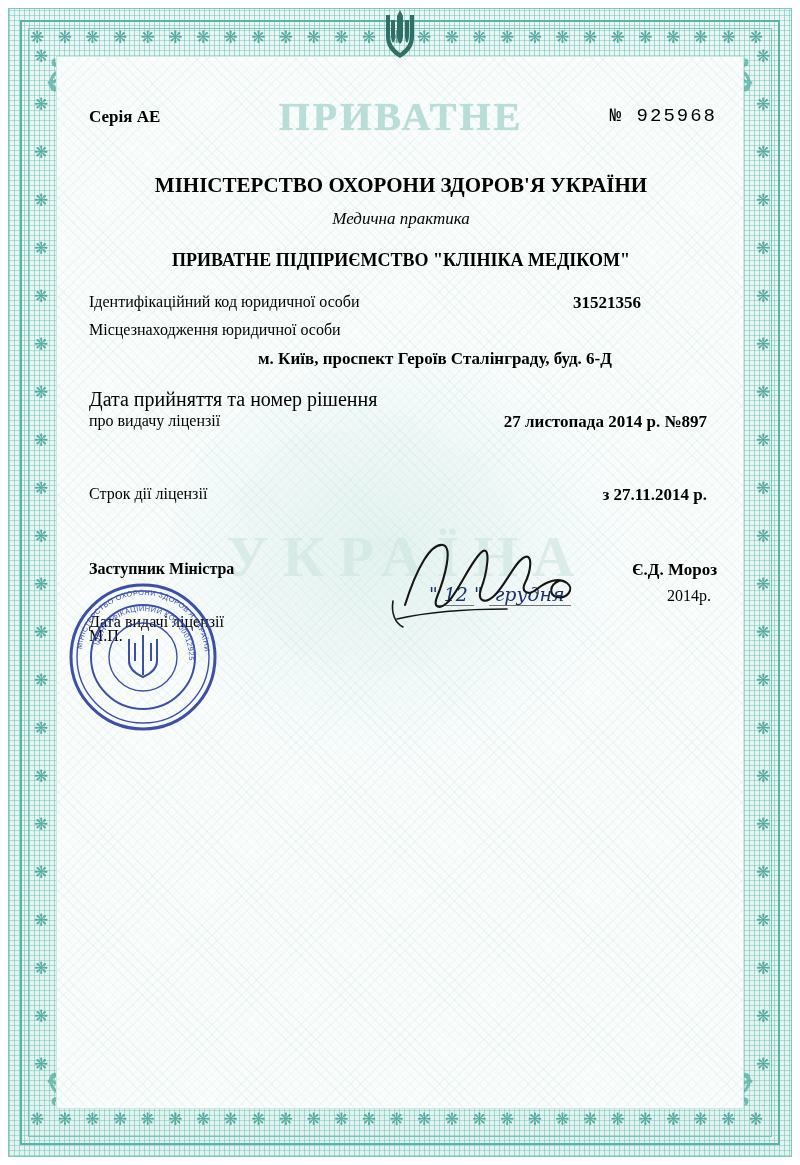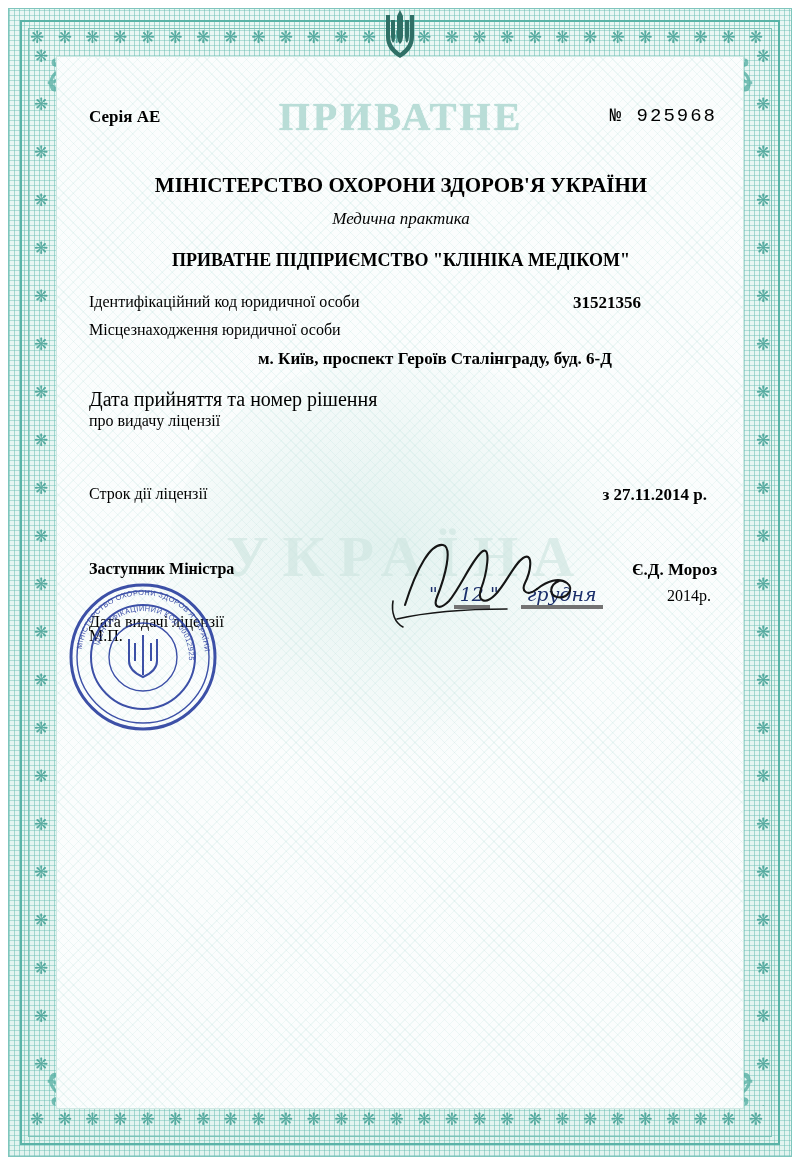--- a/index.html
+++ b/index.html
@@ -203,21 +203,21 @@
 
   
   .hand-date {
     left: 372px; top: 526px;
     width: 300px;
     font-family: "DejaVu Serif", serif;
     font-style: italic;
     font-size: 19px;
     color: #1b2f6b;
   }
-  .hand-date .u { border-bottom: 4px solid #737373; padding: 0 6px; margin-left: 16px; }
+  .hand-date .u { border-bottom: 1px solid #737373; padding: 0 6px; }
   .hand-year { position: absolute; left: 610px; top: 530px; font-size: 16px; }
 
   
   .signature {
     position: absolute;
     left: 330px; top: 470px;
     width: 220px; height: 110px;
     z-index: 6;
     pointer-events: none;
   }
@@ -277,20 +277,21 @@
       <div class="row entity">ПРИВАТНЕ ПІДПРИЄМСТВО "КЛІНІКА МЕДІКОМ"</div>
 
       <div class="row lbl-code">Ідентифікаційний код юридичної особи</div>
       <div class="row val-code">31521356</div>
 
       <div class="row lbl-loc">Місцезнаходження юридичної особи</div>
       <div class="row val-loc">м. Київ, проспект Героїв Сталінграду, буд. 6-Д</div>
 
       <div class="row lbl-dec1">Дата прийняття та номер рішення</div>
       <div class="row lbl-dec2">про видачу ліцензії</div>
+      <div class="row val-dec">27 листопада 2014 р.  №897</div>
 
       <div class="row lbl-term">Строк дії ліцензії</div>
       <div class="row val-term">з 27.11.2014 р.</div>
 
       <div class="row lbl-sign">Заступник Міністра</div>
       <div class="row val-sign">Є.Д. Мороз</div>
 
       <div class="row lbl-issue">Дата видачі ліцензії</div>
       <div class="row lbl-mp">М.П.</div>
 

